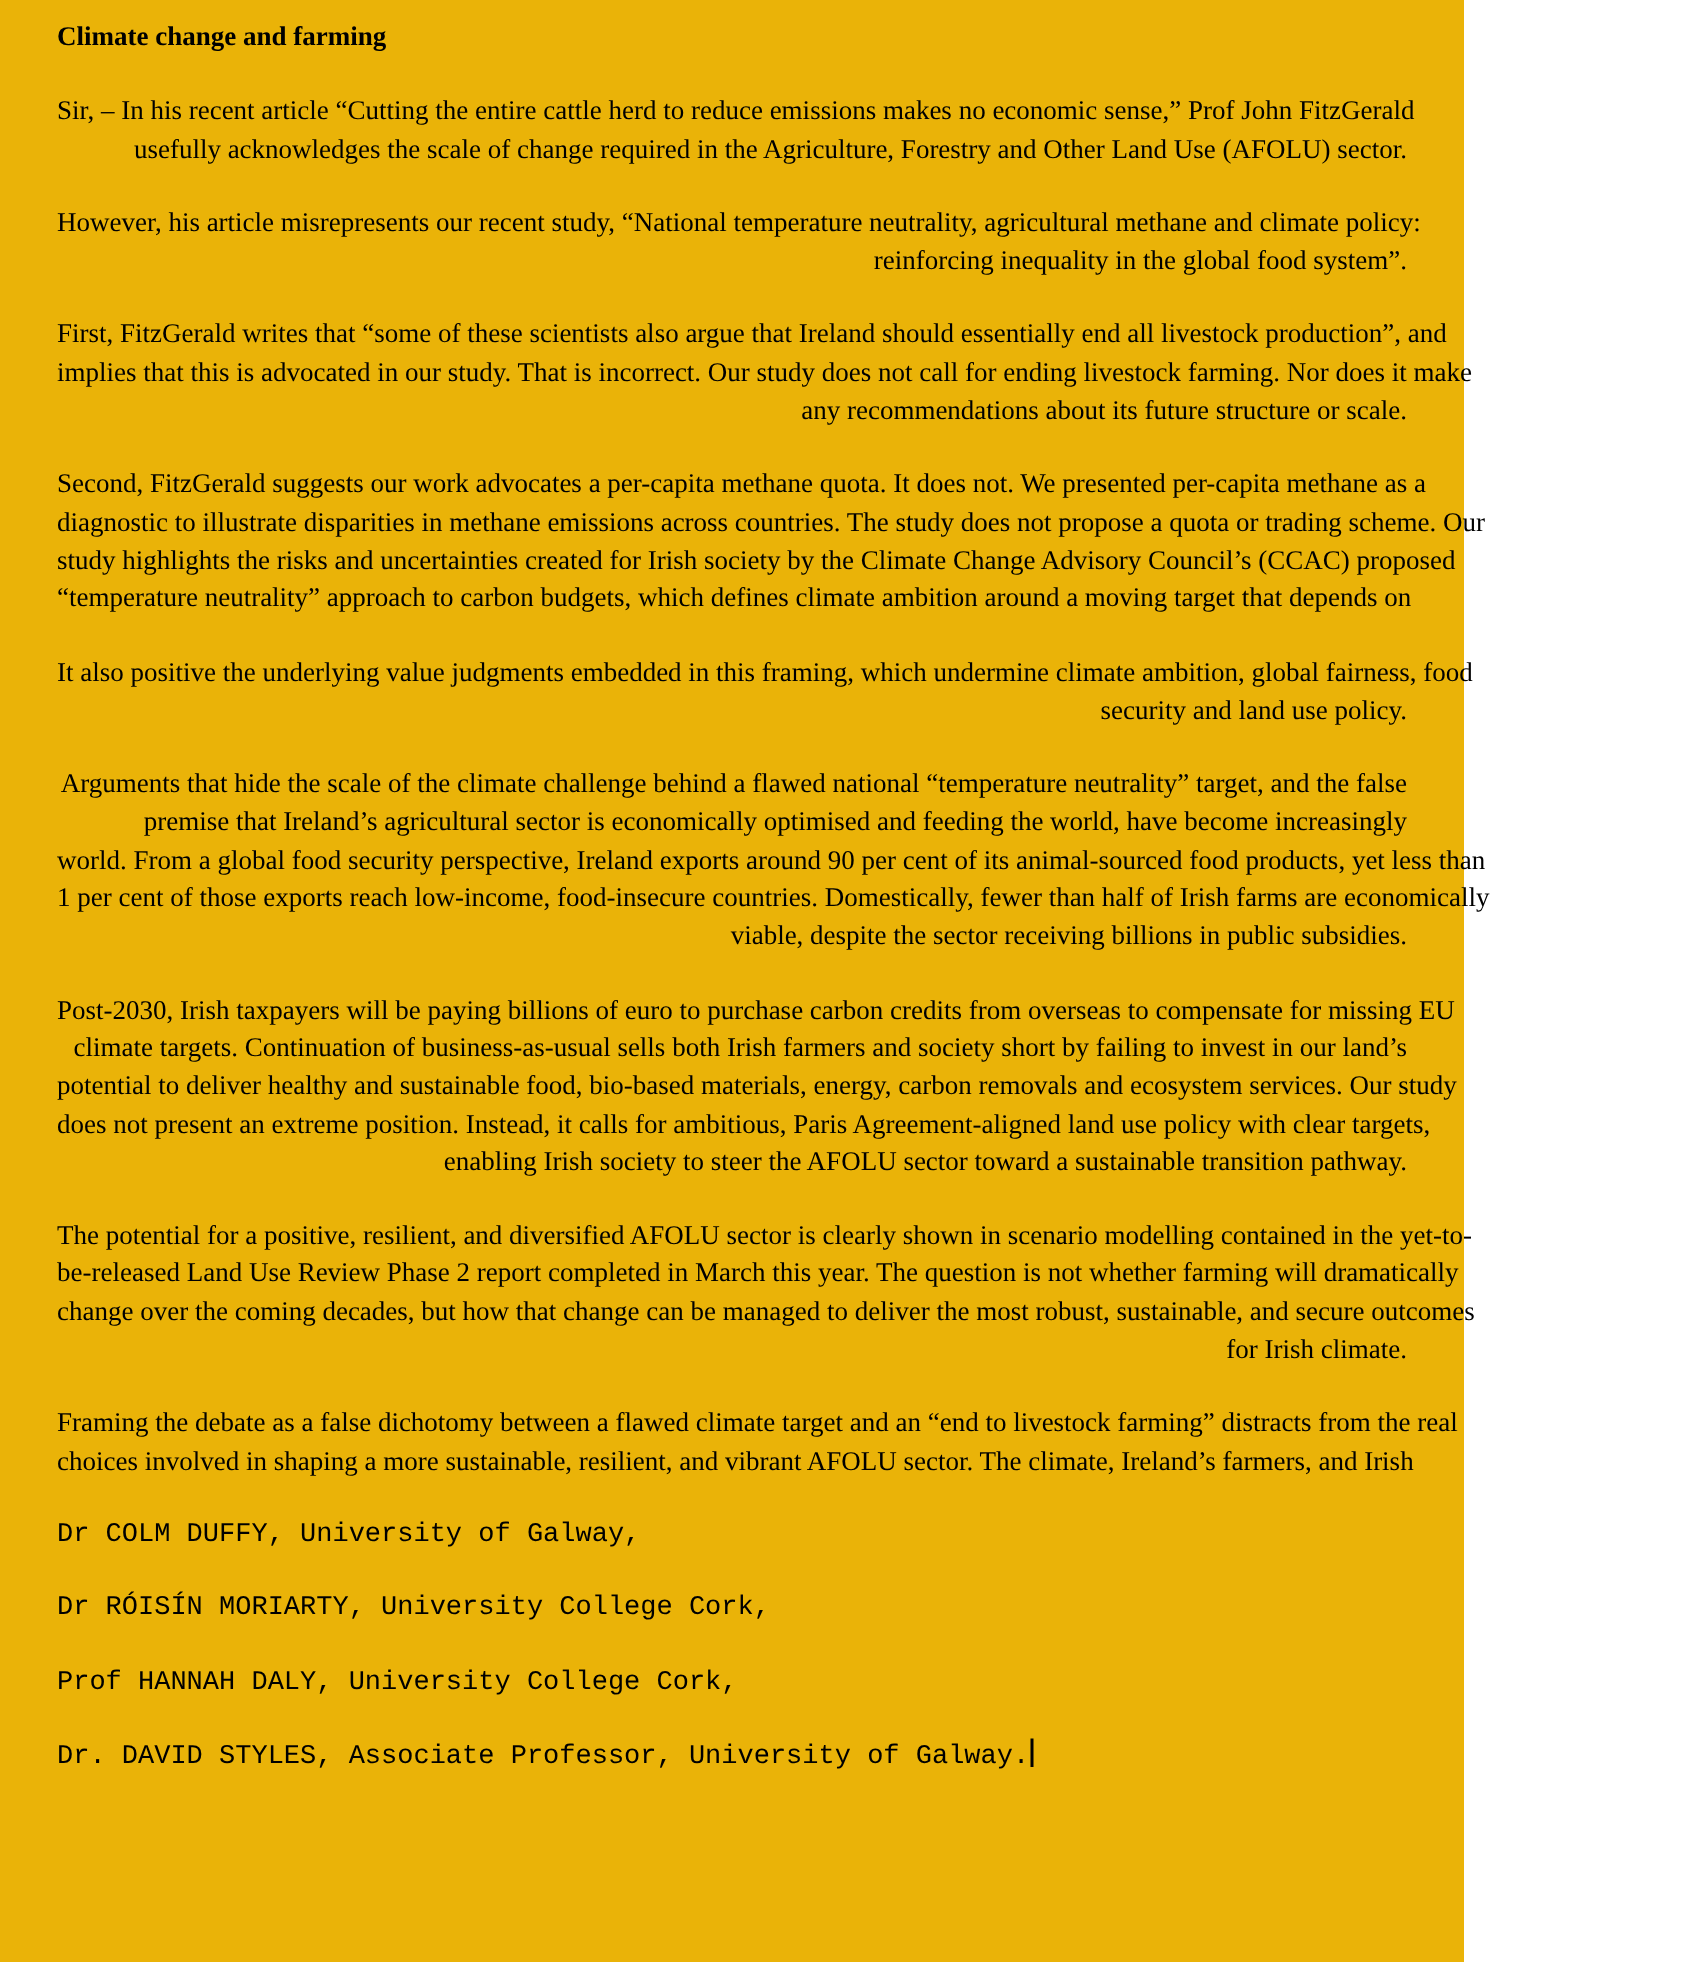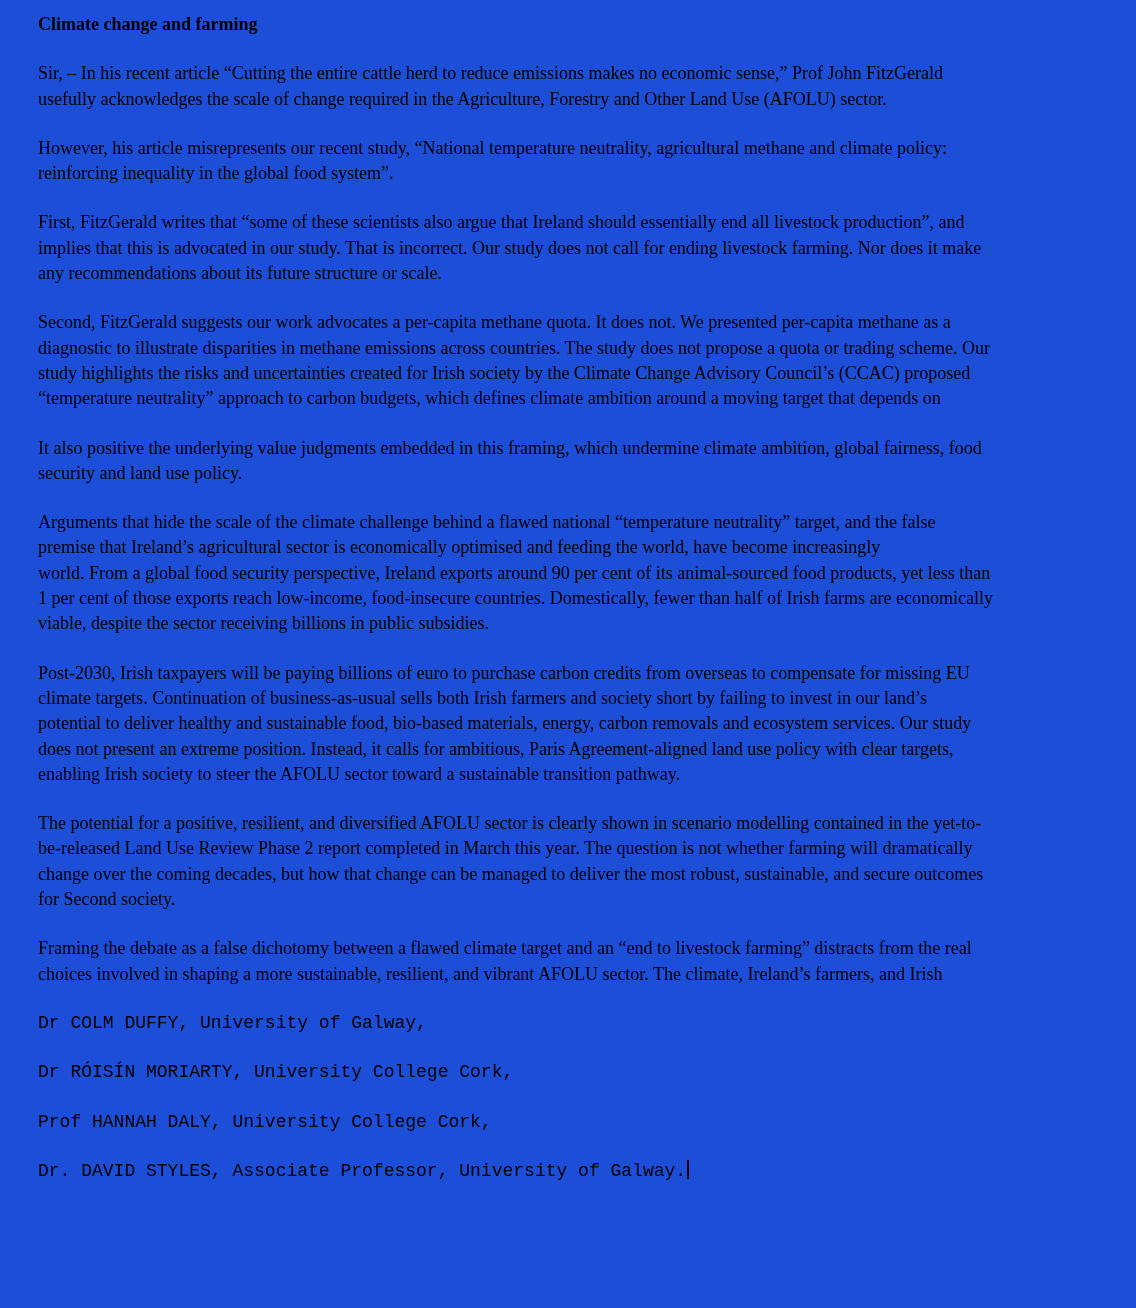--- a/index.html
+++ b/index.html
@@ -9,39 +9,40 @@
   }
   body {
     width: 1136px;
     height: 1308px;
     overflow: hidden;
     font-family: "Liberation Serif", "DejaVu Serif", serif;
     color: #000000;
   }
   .page {
     box-sizing: border-box;
-    width: 1136px;
+    width: 976px;
     height: 1308px;
     padding: 12px 38px 0 38px;
-    background: #1d4ed8;
+    background: #eab308;
   }
   .title {
     font-size: 18px;
     font-weight: bold;
     line-height: 25.3px;
     margin: 0 0 24px 0;
     white-space: nowrap;
   }
   .para {
     margin: 0 0 24px 0;
   }
   .line {
     font-size: 18px;
     line-height: 25.3px;
     white-space: nowrap;
+    text-align: right;
   }
   .sig {
     font-size: 18px;
     line-height: 25.3px;
     white-space: nowrap;
     margin: 0 0 24px 0;
     font-family: Liberation Mono, monospace;
   }
   .caret {
     display: inline-block;
@@ -93,21 +94,21 @@
         <div class="line">Post-2030, Irish taxpayers will be paying billions of euro to purchase carbon credits from overseas to compensate for missing EU</div>
         <div class="line">climate targets. Continuation of business-as-usual sells both Irish farmers and society short by failing to invest in our land’s</div>
         <div class="line">potential to deliver healthy and sustainable food, bio-based materials, energy, carbon removals and ecosystem services. Our study</div>
         <div class="line">does not present an extreme position. Instead, it calls for ambitious, Paris Agreement-aligned land use policy with clear targets,</div>
         <div class="line">enabling Irish society to steer the AFOLU sector toward a sustainable transition pathway.</div>
       </div>
       <div class="para">
         <div class="line">The potential for a positive, resilient, and diversified AFOLU sector is clearly shown in scenario modelling contained in the yet-to-</div>
         <div class="line">be-released Land Use Review Phase 2 report completed in March this year. The question is not whether farming will dramatically</div>
         <div class="line">change over the coming decades, but how that change can be managed to deliver the most robust, sustainable, and secure outcomes</div>
-        <div class="line">for Second society.</div>
+        <div class="line">for Irish climate.</div>
       </div>
       <div class="para">
         <div class="line">Framing the debate as a false dichotomy between a flawed climate target and an “end to livestock farming” distracts from the real</div>
         <div class="line">choices involved in shaping a more sustainable, resilient, and vibrant AFOLU sector. The climate, Ireland’s farmers, and Irish</div>
       </div>
     </div>
 
   <div>
       <div class="sig">Dr COLM DUFFY, University of Galway,</div>
       <div class="sig">Dr RÓISÍN MORIARTY, University College Cork,</div>

